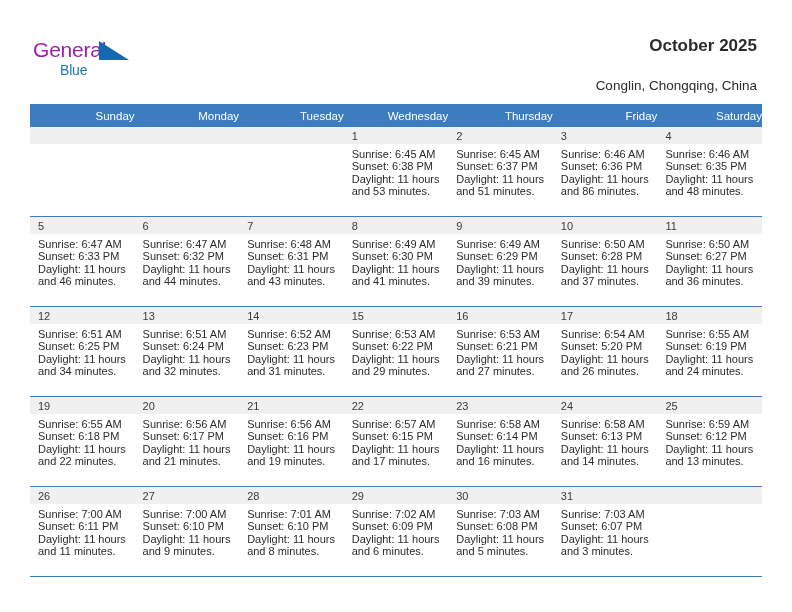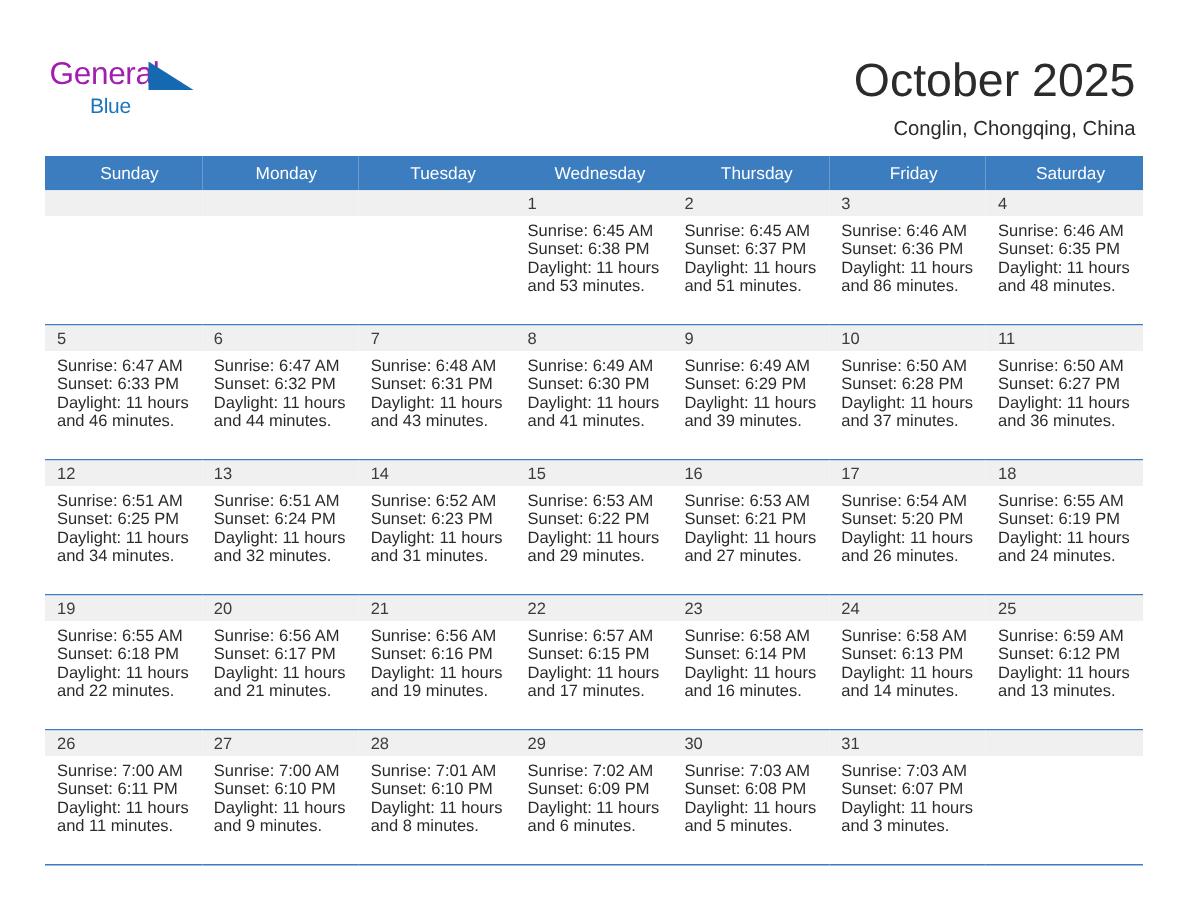--- a/index.html
+++ b/index.html
@@ -61,25 +61,25 @@
     font-size: 14px;
     letter-spacing: -0.2px;
     color: #1b75bc;
     line-height: 24px;
   }
 
   .title {
     position: absolute;
     right: 35px;
     top: 36px;
-    font-size: 31px;
+    font-size: 17px;
     color: #2b2b2b;
     text-align: right;
     white-space: nowrap;
-    font-weight: normal;
+    font-weight: bold;
   }
   .subtitle {
     position: absolute;
     right: 35px;
     top: 78px;
     font-size: 13.5px;
     color: #2b2b2b;
     text-align: right;
     white-space: nowrap;
   }
@@ -91,21 +91,21 @@
     top: 104px;
     width: 732px;
     border-collapse: collapse;
     table-layout: fixed;
   }
   .calendar th {
     background: #3b7dbf;
     color: #ffffff;
     font-size: 11.5px;
     font-weight: normal;
-    text-align: center;
+    text-align: right;
     padding: 5px 0 5px 8px;
     height: 13px;
     border: none;
   }
   .calendar td {
     width: 104.57px;
     height: 89px;
     vertical-align: top;
     padding: 0;
     border: none;

